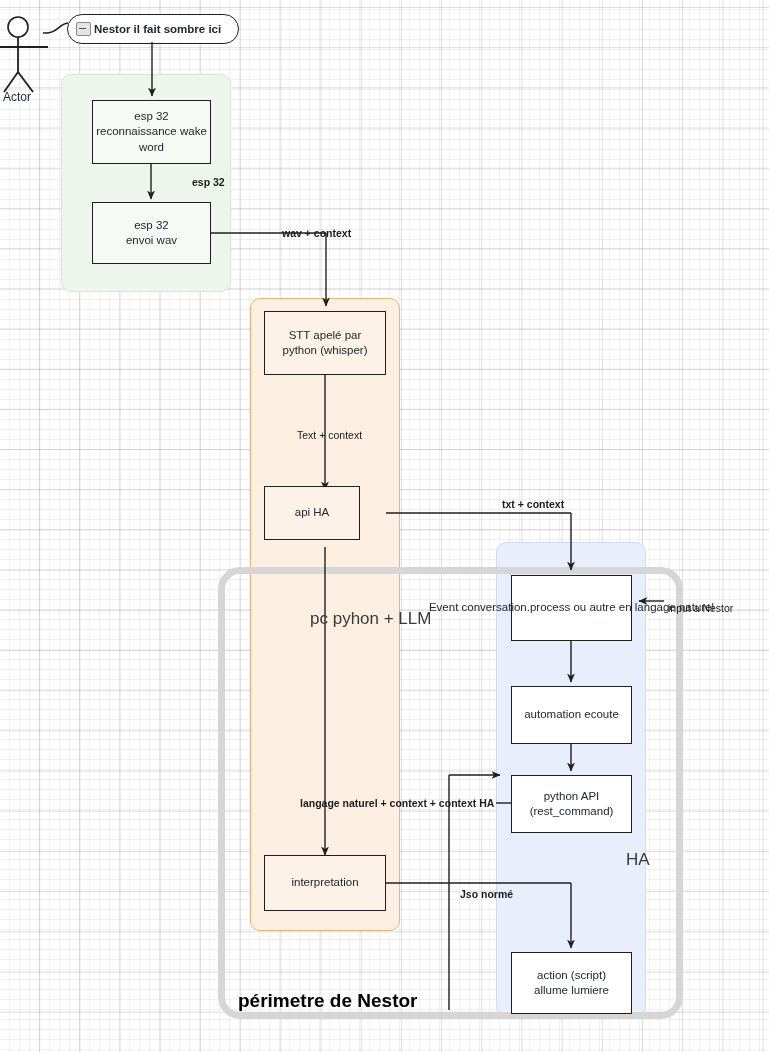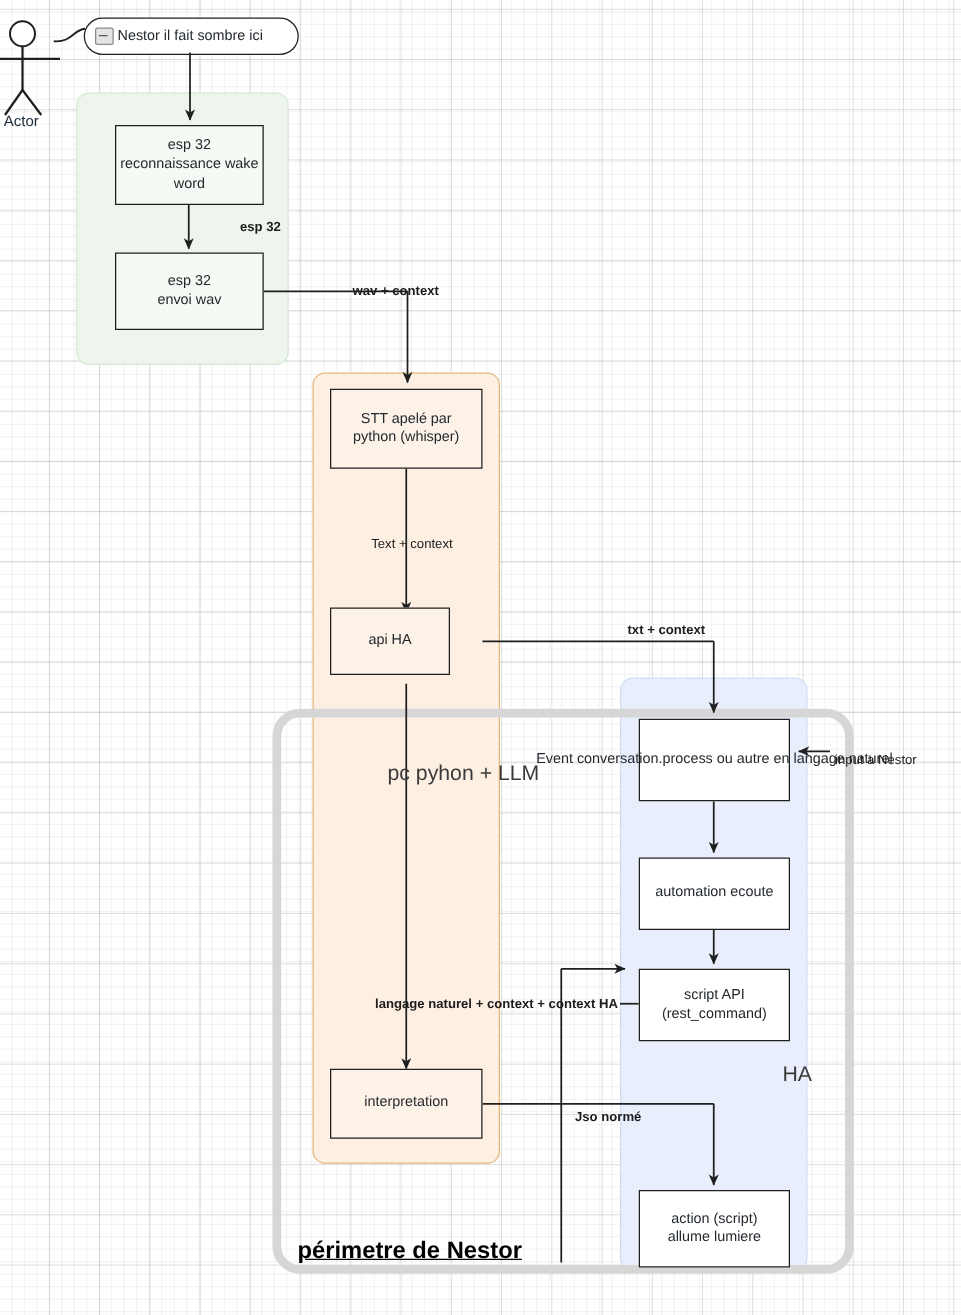--- a/index.html
+++ b/index.html
@@ -43,31 +43,31 @@
     font-size:11.5px;color:#23282d;line-height:1.32;padding:2px;white-space:pre-line;}
   .node.green{background:#f6faf5;}
   .node.orange{background:#fdf2e8;}
   .node.plain{background:#ffffff;}
   .node.overflow{overflow:visible;white-space:nowrap;}
 
   
   .lbl{position:absolute;font-size:10.5px;color:#1c1c1c;white-space:nowrap;}
   .lbl.bold{font-weight:bold;}
   .lbl.zonetag{font-size:17px;color:#3a3a3a;}
-  .lbl.big{font-size:19px;font-weight:bold;color:#000;text-decoration:underline;}
+  .lbl.big{font-size:19px;font-weight:bold;color:#000;}
 
   
   #actor{position:absolute;left:0px;top:14px;width:60px;height:80px;}
   .actor-label{position:absolute;left:3px;top:90px;font-size:12px;color:#1c2a3a;}
 
   
   .bubble{position:absolute;left:67px;top:14px;width:170px;height:28px;
     border:1.4px solid #1f1f1f;border-radius:16px;background:#ffffff;
     display:flex;align-items:center;}
-  .bubble-txt{font-size:11.5px;color:#23282d;margin-left:26px;}
+  .bubble-txt{font-size:11.5px;color:#23282d;margin-left:26px;font-weight:bold;}
   .bubble-ic{position:absolute;left:8px;top:7px;width:13px;height:12px;
     border:1px solid #8a8a8a;background:#e4e4e4;border-radius:2px;}
   .bubble-ic:after{content:"";position:absolute;left:2px;top:4.5px;width:7px;height:1.5px;background:#555;}
 </style>
 </head>
 <body>
 
 <div id="grid"></div>
 
 <div id="canvas">
@@ -147,21 +147,21 @@
 
   <div class="node orange" style="left:264px;top:855px;width:122px;height:56px;">interpretation</div>
 
   <div class="node plain overflow" style="left:511px;top:575px;width:121px;height:66px;">Event
 conversation.process
 ou autre en langage
 naturel</div>
 
   <div class="node plain" style="left:511px;top:686px;width:121px;height:58px;">automation ecoute</div>
 
-  <div class="node plain" style="left:511px;top:775px;width:121px;height:58px;">script API
+  <div class="node plain" style="left:511px;top:775px;width:121px;height:58px;">python API
 (rest_command)</div>
 
   <div class="node plain" style="left:511px;top:952px;width:121px;height:62px;">action (script)
 allume lumiere</div>
 
   <div class="lbl bold" style="left:192px;top:176px;">esp 32</div>
 
   <div class="lbl bold" style="left:282px;top:227px;">wav + context</div>
 
   <div class="lbl" style="left:297px;top:429px;">Text + context</div>

